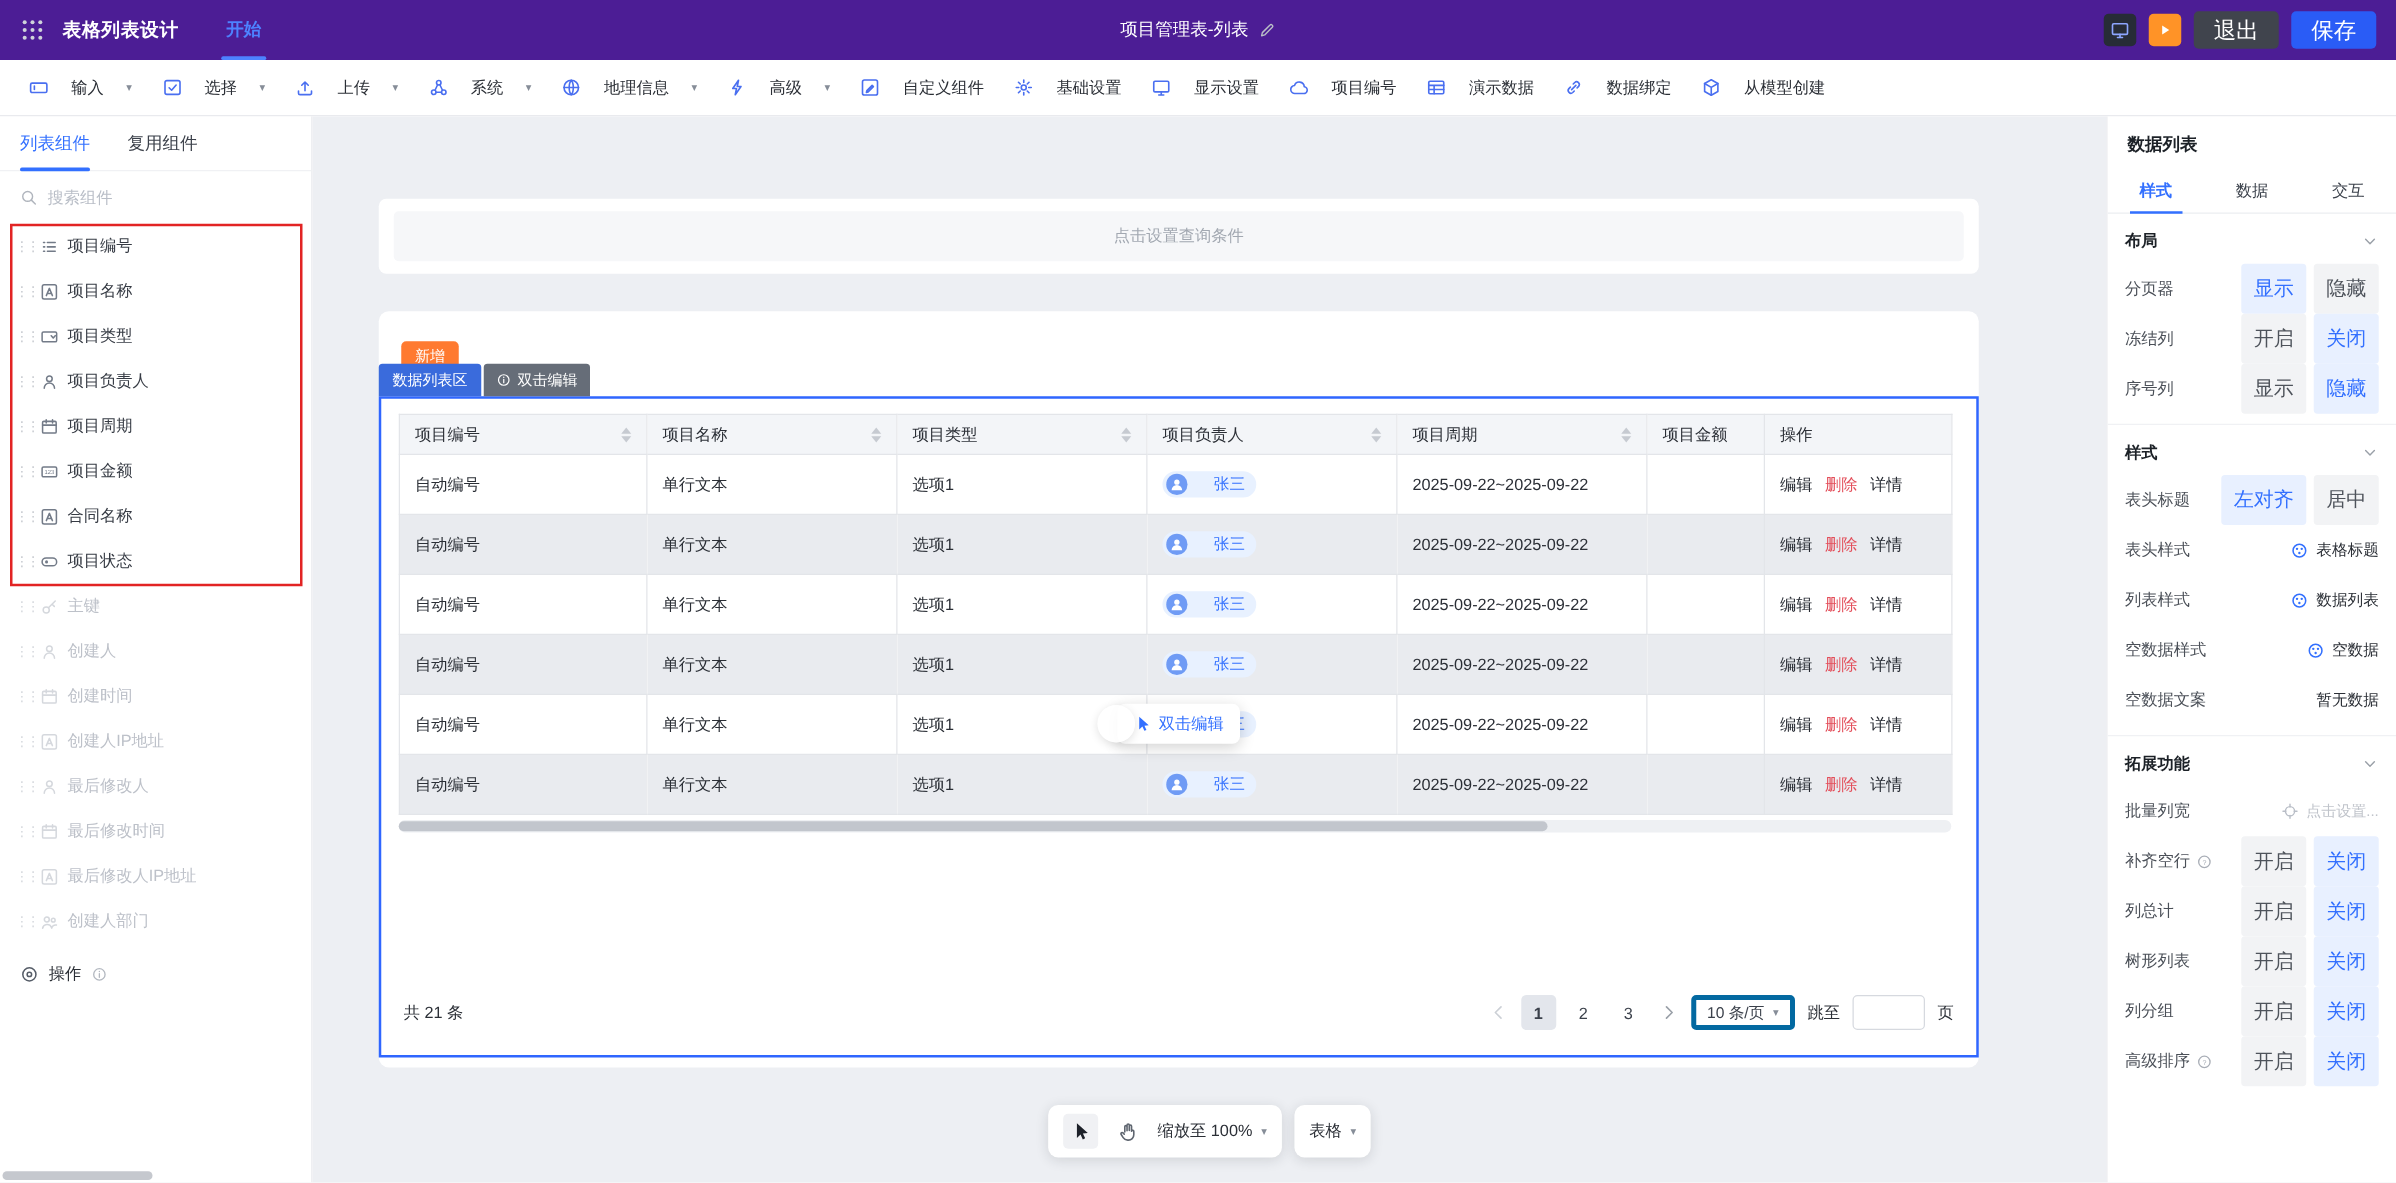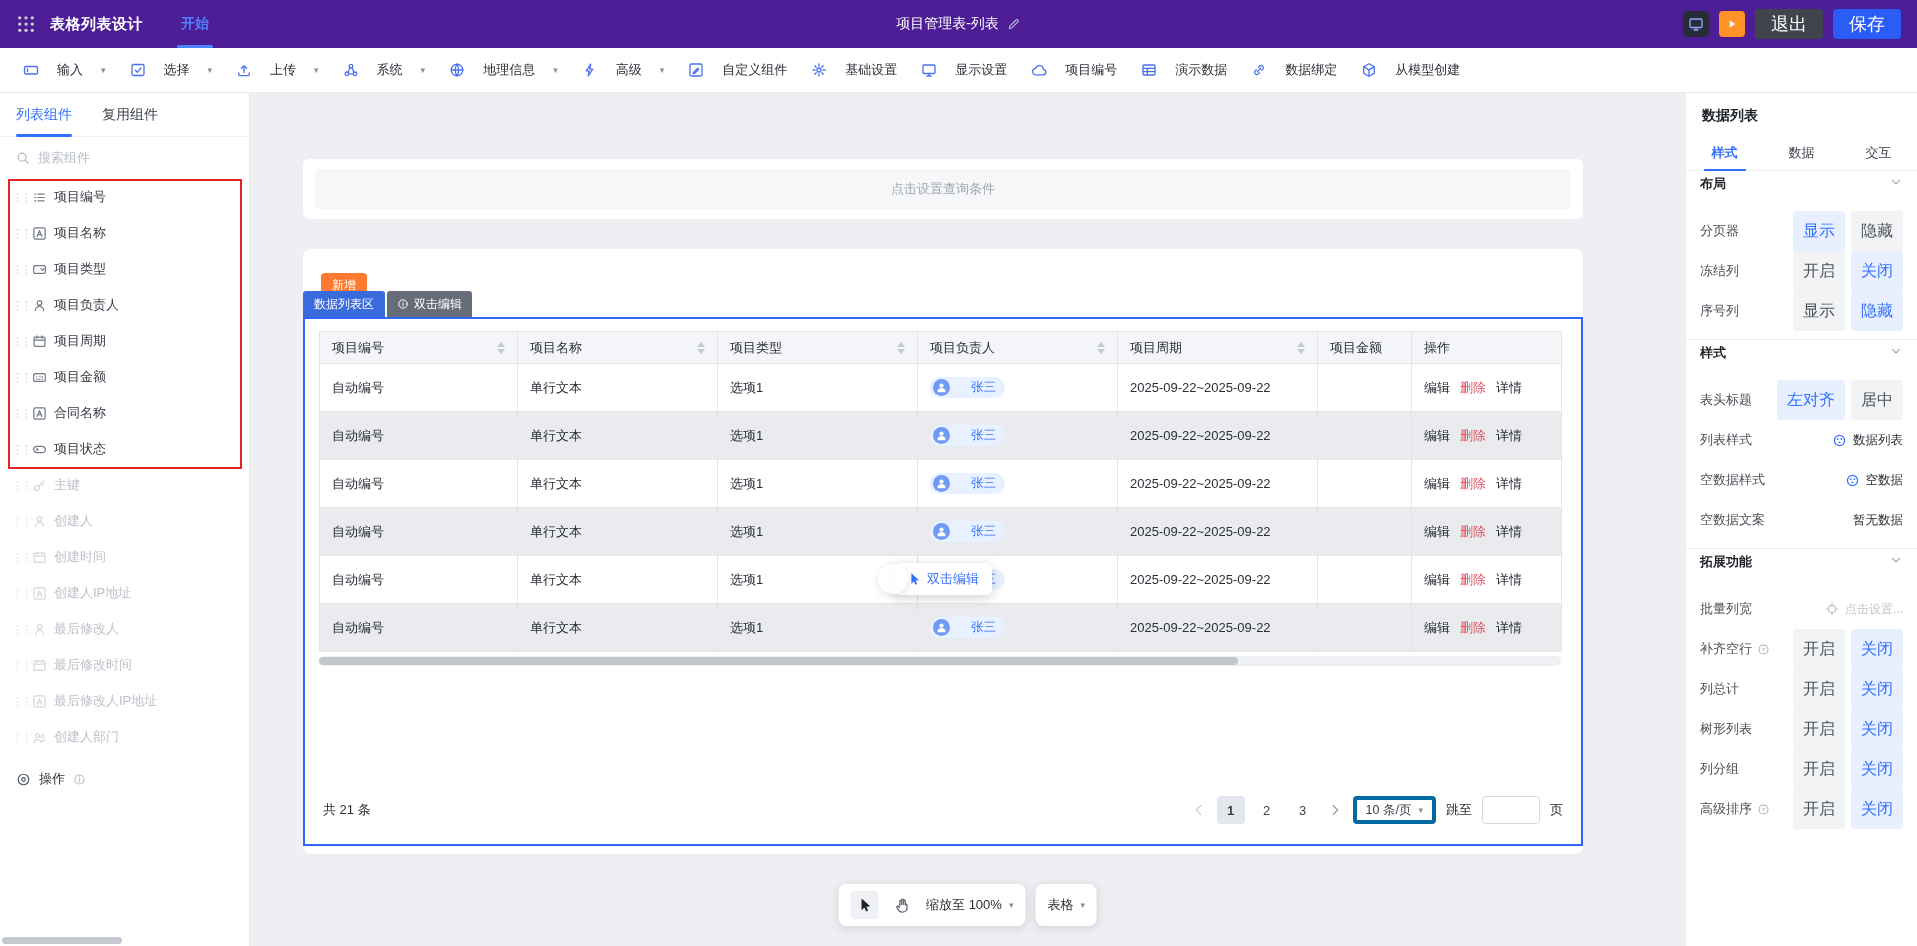--- a/index.html
+++ b/index.html
@@ -107,21 +107,21 @@
 
   
   .panel{flex:0 0 232px;width:232px;background:#fff;border-left:1px solid #e9eaee;overflow:hidden;z-index:5}
   .panel-title{font-size:14px;font-weight:700;color:#1c2127;padding:14px 16px 10px}
   .panel-tabs{display:flex;border-bottom:1px solid #eceef1;height:36px}
   .panel-tab{flex:1;display:flex;align-items:center;justify-content:center;color:#3b414b;position:relative;cursor:pointer;font-size:13px}
   .panel-tab.active{color:#3370ff;font-weight:700}
   .panel-tab.active::after{content:"";position:absolute;bottom:-1px;left:50%;transform:translateX(-50%);width:42px;height:2px;background:#3370ff}
   .p-section{padding:4px 14px 8px}
   .p-section + .p-section{border-top:1px solid #f0f1f4}
-  .p-sec-head{display:flex;align-items:flex-start;justify-content:space-between;height:36px;cursor:pointer}
+  .p-sec-head{display:flex;align-items:center;justify-content:space-between;height:36px;cursor:pointer}
   .p-sec-title{font-weight:700;color:#1c2127}
   .chev{width:14px;height:14px;color:#9aa0a8}
   .p-row{display:flex;align-items:center;justify-content:space-between;height:40px}
   .p-label{color:#4b5058;display:flex;align-items:center;gap:5px}
   .help{width:13px;height:13px;color:#a8adb6}
   .p-ctrl{display:flex;align-items:center;gap:6px}
   .pill{height:40px;padding:0 10px;border:none;border-radius:3px;font-size:16px;display:flex;align-items:center;background:#f2f3f5;color:#4e535b;cursor:pointer;font-family:Liberation Serif, serif}
   .pill.selected{background:#e8f0ff;color:#3370ff}
   .style-link{display:flex;gap:6px;align-items:center;color:#2b2f36;cursor:pointer;font-size:12.5px}
   .theme-ic{width:15px;height:15px;color:#3370ff}
@@ -826,20 +826,38 @@
               <span class="p-label">
                 <span>表头标题</span>
               </span>
               <span class="p-ctrl">
                 <button class="pill selected">左对齐</button>
                 <button class="pill">居中</button>
               </span>
             </div>
             <div class="p-row">
               <span class="p-label">
+                <span>表头样式</span>
+              </span>
+              <span class="p-ctrl">
+                <span class="style-link">
+                  <span class="isp theme-ic">
+                    <svg viewBox="0 0 16 16" fill="none" stroke="currentColor" stroke-width="1.3" stroke-linecap="round" stroke-linejoin="round">
+                      <circle cx="8" cy="8" r="5.4"></circle>
+                      <circle cx="6" cy="6.5" r="1" fill="currentColor" stroke="none"></circle>
+                      <circle cx="10" cy="6.5" r="1" fill="currentColor" stroke="none"></circle>
+                      <circle cx="8" cy="10" r="1" fill="currentColor" stroke="none"></circle>
+                    </svg>
+                  </span>
+                  <span>表格标题</span>
+                </span>
+              </span>
+            </div>
+            <div class="p-row">
+              <span class="p-label">
                 <span>列表样式</span>
               </span>
               <span class="p-ctrl">
                 <span class="style-link">
                   <span class="isp theme-ic">
                     <svg viewBox="0 0 16 16" fill="none" stroke="currentColor" stroke-width="1.3" stroke-linecap="round" stroke-linejoin="round">
                       <circle cx="8" cy="8" r="5.4"></circle>
                       <circle cx="6" cy="6.5" r="1" fill="currentColor" stroke="none"></circle>
                       <circle cx="10" cy="6.5" r="1" fill="currentColor" stroke="none"></circle>
                       <circle cx="8" cy="10" r="1" fill="currentColor" stroke="none"></circle>

